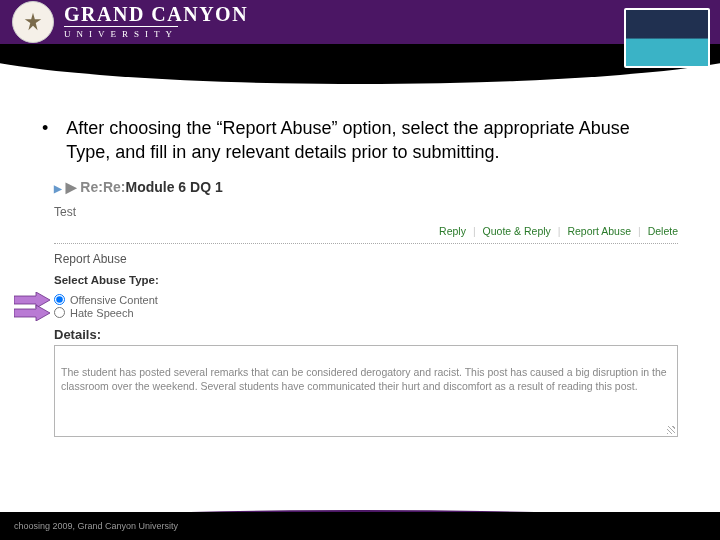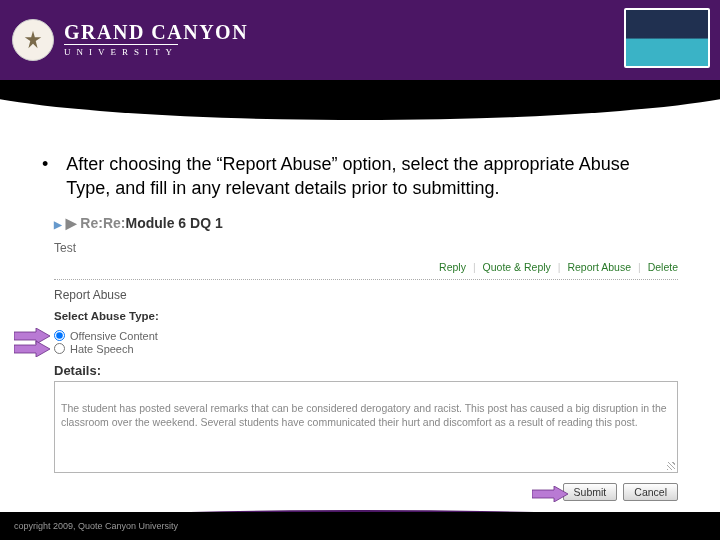--- a/index.html
+++ b/index.html
@@ -7,24 +7,24 @@
     padding: 0;
     width: 720px;
     height: 540px;
     font-family: Arial, sans-serif;
     background: #fff;
     position: relative;
     overflow: hidden;
   }
   .header {
     background: #4b1664;
-    height: 56px;
+    height: 44px;
     display: flex;
     align-items: center;
-    padding: 12px 12px;
+    padding: 0 12px;
     position: relative;
   }
   .logo-seal {
     width: 40px;
     height: 40px;
     background: #f5f0e8;
     border-radius: 50%;
     border: 1px solid #ccc;
     display: flex;
     align-items: center;
@@ -314,29 +314,20 @@
       <input type="radio" style="">
       <span>Hate Speech</span>
     </div>
 
     <div class="details-label">Details:</div>
     <div class="details-box">
       <span>The student has posted several remarks that can be considered derogatory and racist. This post has caused a big disruption in the classroom over the weekend. Several students have communicated their hurt and discomfort as a result of reading this post.</span>
       <div class="grip"></div>
     </div>
 
-    <div class="btns">
-      <div class="callout-arrow" style="right:110px; bottom:-1px;">
-        <svg viewBox="0 0 36 16">
-            <polygon points="0,4 22,4 22,0 36,8 22,16 22,12 0,12" fill="#b97ad4" stroke="#6a2e87" stroke-width="0.8"></polygon>
-          </svg>
-      </div>
-      <span class="btn">Submit</span>
-      <span class="btn">Cancel</span>
-    </div>
 
   </div>
 </div>
 
 <div class="footer-purple"></div>
 <div class="footer">
-  <span>copyright 2009, Quote Canyon University</span>
+  <span>choosing 2009, Grand Canyon University</span>
 </div>
 
 </body></html>

